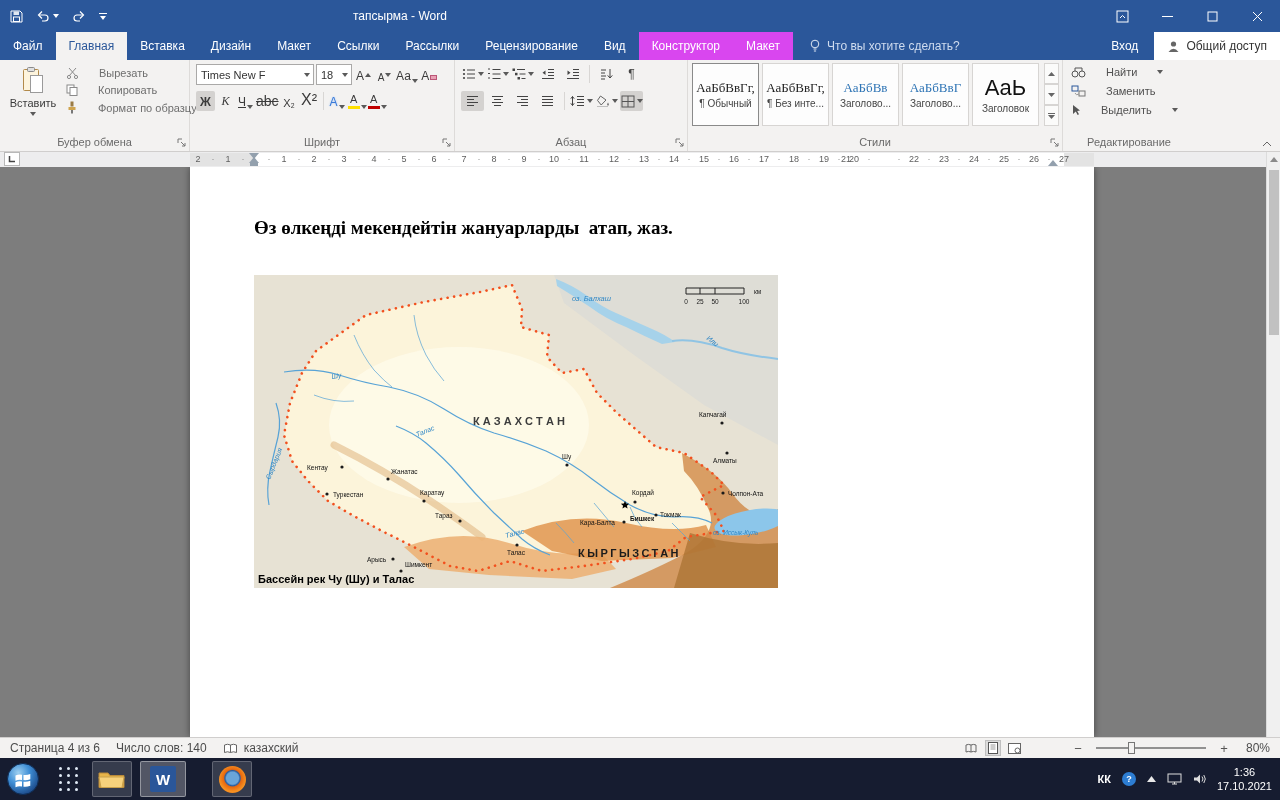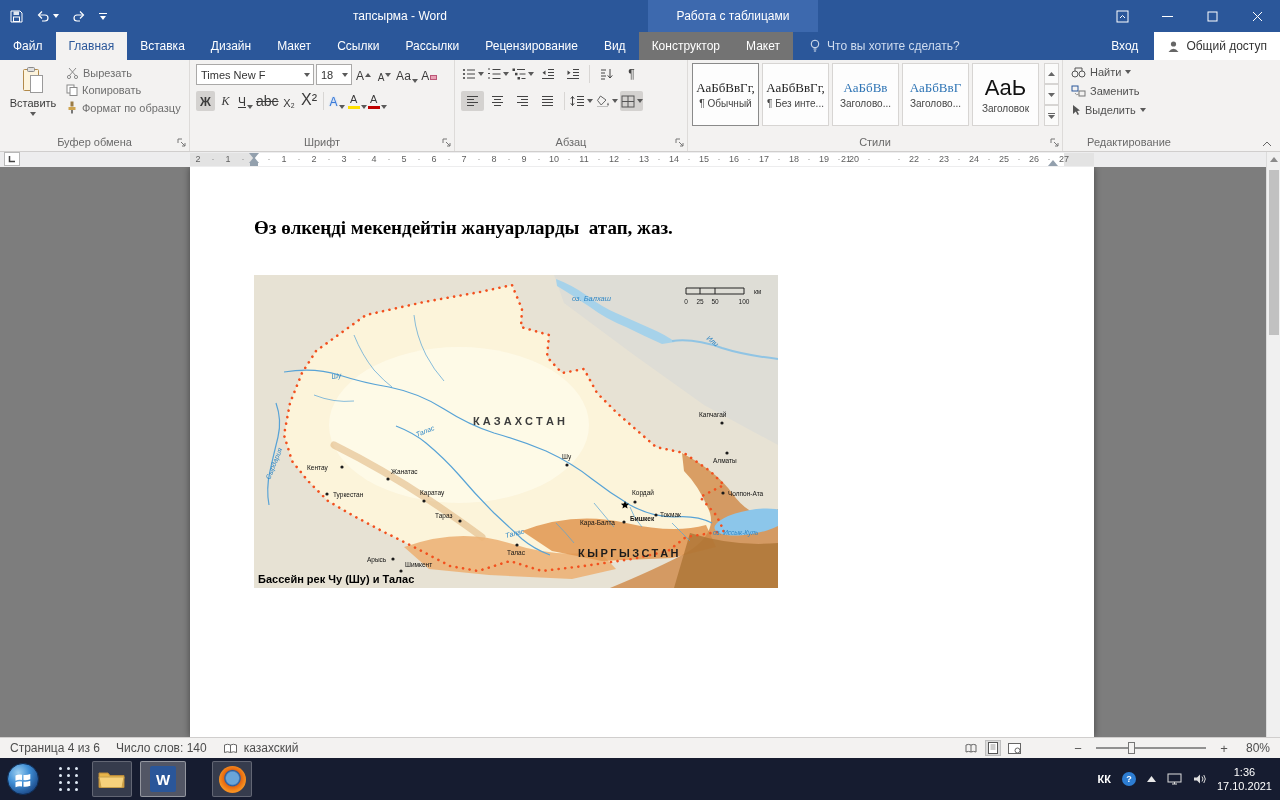--- a/index.html
+++ b/index.html
@@ -14,34 +14,34 @@
   .qbtn{display:flex;align-items:center;gap:3px;}
   .doc-title{position:absolute;left:353px;top:0;height:32px;display:flex;align-items:center;font-size:12px;}
   .ctx-titleblock{position:absolute;left:648px;top:0;width:170px;height:32px;background:#3d69ae;display:flex;align-items:center;justify-content:center;font-size:12px;}
   .win-controls{position:absolute;right:0;top:0;height:32px;display:flex;}
   .win-btn{width:45px;height:32px;display:flex;align-items:center;justify-content:center;}
   
   .tabsrow{position:relative;height:28px;flex:none;background:#2b579a;display:flex;align-items:stretch;}
   .tabs-list{display:flex;align-items:stretch;}
   .tab{padding:0 13px;display:flex;align-items:center;font-size:12px;color:#fff;white-space:nowrap;}
   .tab.active{background:#f3f2f1;color:#2b579a;}
-  .tab.contextual{background:#737373;}
+  .tab.contextual{background:#d946ef;}
   .tellme{display:flex;align-items:center;gap:6px;margin-left:16px;font-size:12px;color:#cfdcef;}
   .tabs-right{position:absolute;right:0;top:0;height:28px;display:flex;align-items:center;}
   .signin{font-size:12px;color:#fff;margin-right:16px;}
   .share-btn{height:28px;display:flex;align-items:center;gap:6px;background:#fff;color:#333;font-size:12px;padding:0 13px;}
   
   .ribbon{position:relative;height:92px;flex:none;background:#f3f2f1;border-bottom:1px solid #d0cecd;display:flex;}
   .rgroup{position:relative;height:100%;border-right:1px solid #dddbd9;display:flex;flex-direction:column;}
   .rg-content{position:relative;flex:1;}
   .rg-label{position:relative;height:19px;display:flex;align-items:center;justify-content:center;font-size:11px;color:#6a6a6a;}
   .dlg{position:absolute;right:3px;bottom:4px;}
   .paste-btn{position:absolute;left:6px;top:3px;width:54px;height:68px;display:flex;flex-direction:column;align-items:center;gap:3px;padding-top:4px;font-size:11px;color:#3b3b3b;}
   .clip-col{position:absolute;left:66px;top:7px;display:flex;flex-direction:column;gap:5px;}
-  .btn-sm{display:flex;align-items:center;gap:4px;font-size:11px;color:#6e6e6e;white-space:nowrap;}
+  .btn-sm{display:flex;align-items:center;gap:20px;font-size:11px;color:#6e6e6e;white-space:nowrap;}
   .frow1{position:absolute;left:6px;top:4px;display:flex;align-items:center;gap:2px;}
   .frow2{position:absolute;left:6px;top:31px;display:flex;align-items:center;gap:1px;}
   .combo{height:21px;background:#fff;border:1px solid #aaa9a8;display:flex;align-items:center;font-size:11px;color:#333;padding:0 3px 0 4px;gap:4px;}
   .fbtn{min-width:19px;height:20px;display:flex;align-items:flex-end;justify-content:center;gap:1px;padding-bottom:2px;font-size:12px;color:#3b3b3b;border-radius:2px;}
   .fbtn.on{background:#d4d2d0;}
   .glyph-b{font-weight:bold;}
   .glyph-i{font-style:italic;font-family:"Liberation Serif",serif;}
   .glyph-u{text-decoration:underline;}
   .glyph-s{text-decoration:line-through;font-size:14px;}
   .fx{color:#3a7ad9;text-shadow:0 0 2px #9dc3f0;}
@@ -139,21 +139,20 @@
           </svg>
       </span>
       <span class="qbtn">
         <span class="stack">
             <span style="display:block;width:8px;height:1px;background:#fff;margin-bottom:2px;"></span>
             <i class="arr w"></i>
           </span>
       </span>
     </div>
     <div class="doc-title">тапсырма - Word</div>
-    <div class="ctx-titleblock">Работа с таблицами</div>
     <div class="win-controls">
       <span class="win-btn">
         <svg width="13" height="13" viewBox="0 0 13 13">
             <rect x="1" y="1" width="11" height="11" fill="none" stroke="#fff"></rect>
             <path d="M4,8 L6.5,5.5 L9,8" stroke="#fff" fill="none"></path>
           </svg>
       </span>
       <span class="win-btn">
         <svg width="11" height="11">
             <path d="M0,5.5 h11" stroke="#fff"></path>

